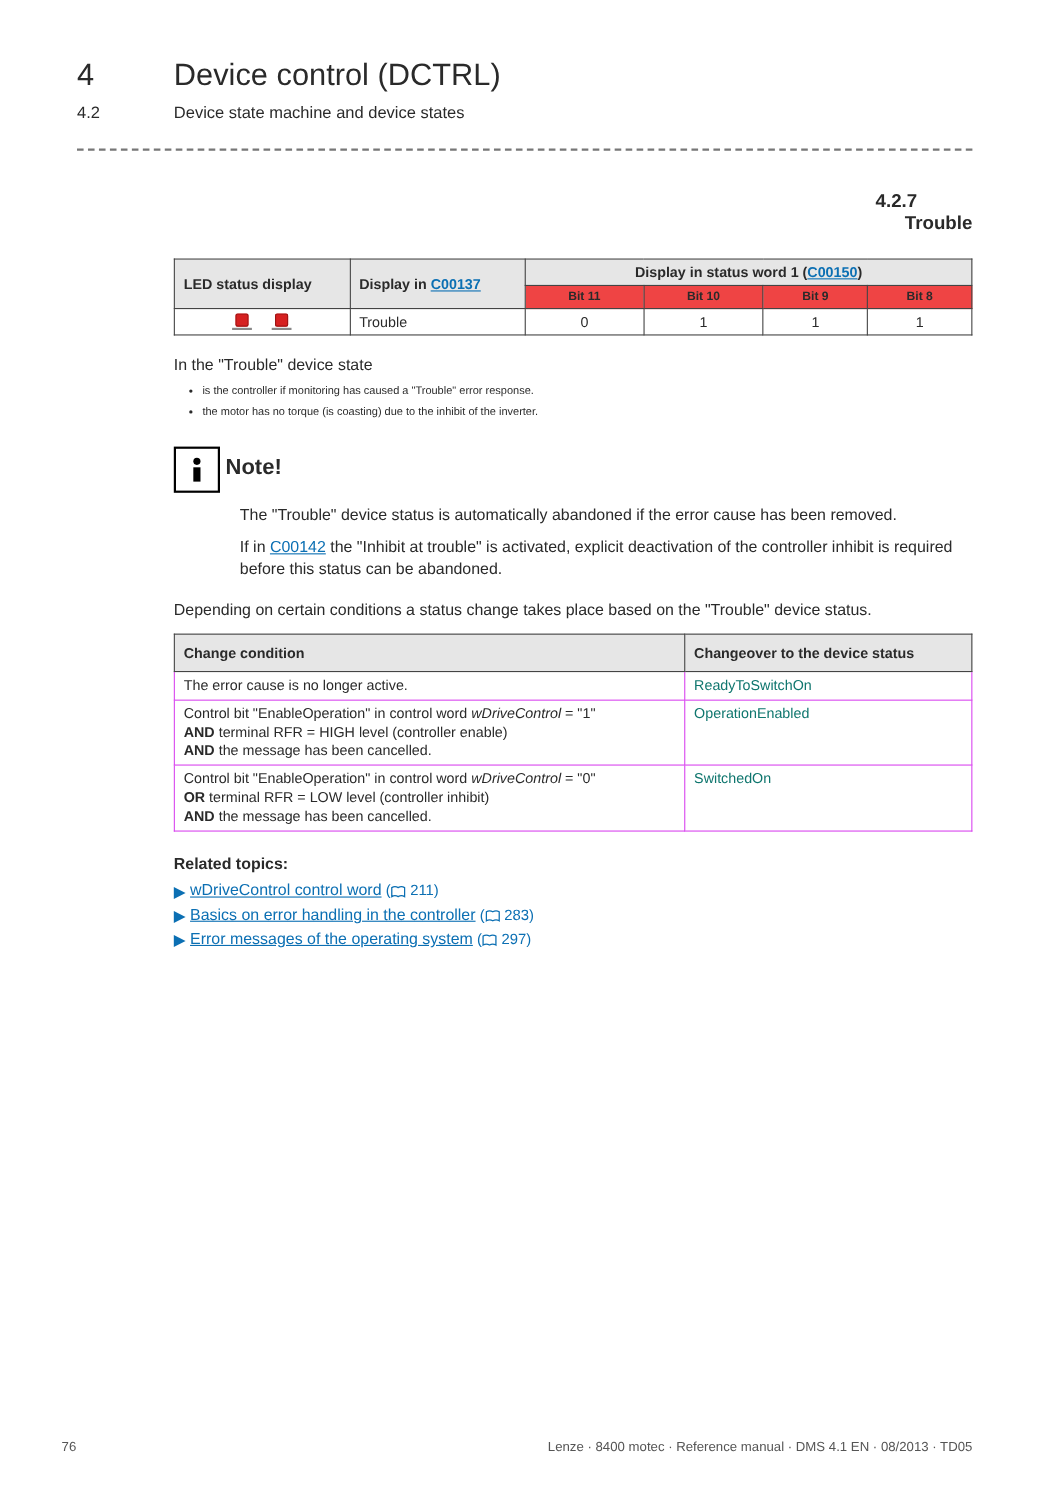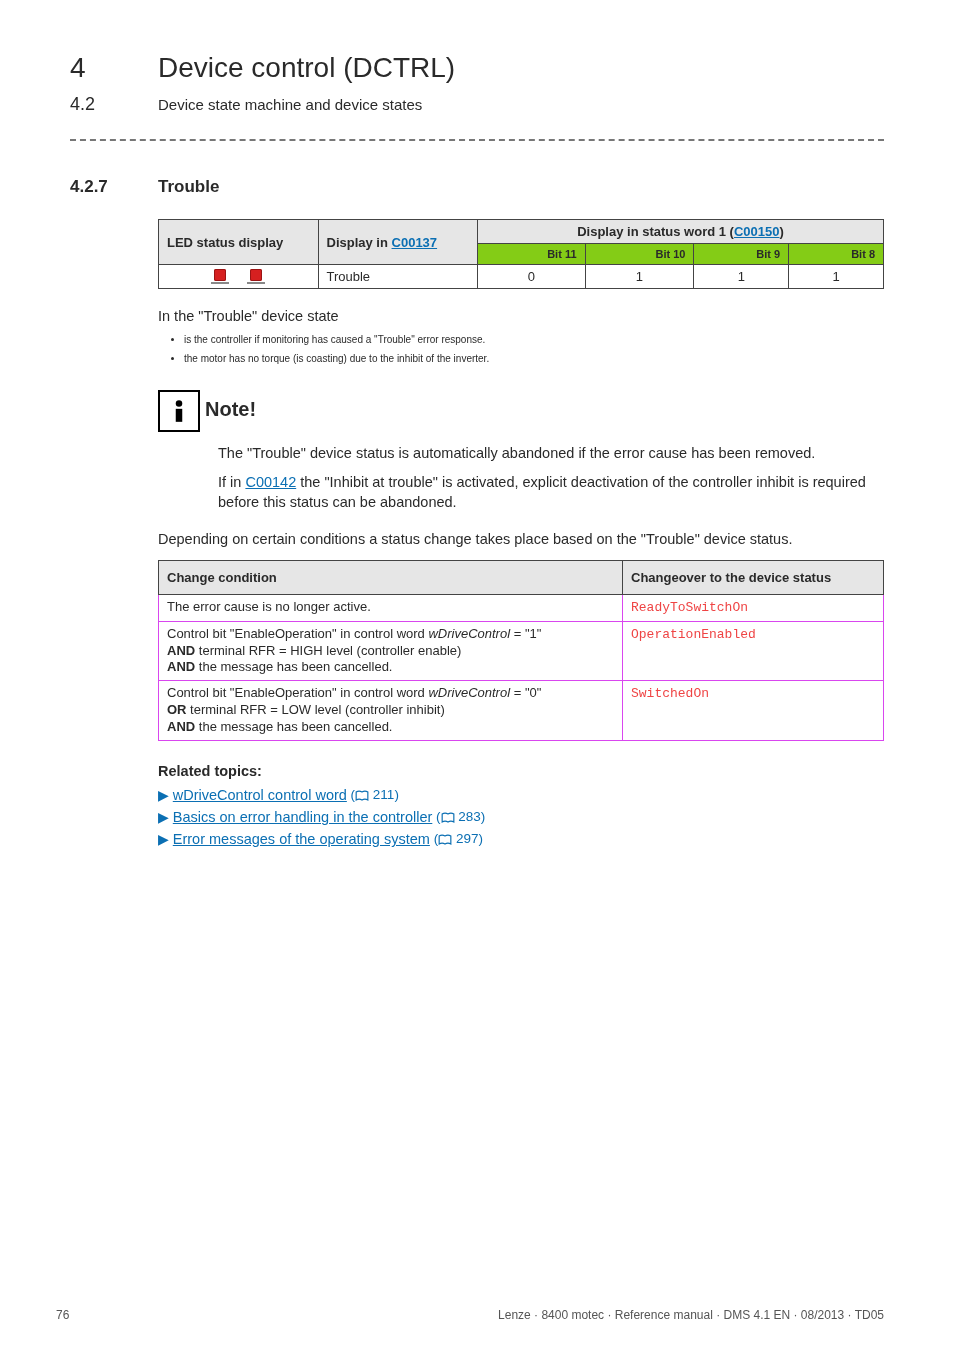--- a/index.html
+++ b/index.html
@@ -31,37 +31,38 @@
   }
   .hdr-title {
     font-size: 28px;
   }
   .hdr-row2 {
     display: flex;
     align-items: baseline;
     margin-top: 10px;
   }
   .hdr-subnum {
-    font-size: 18px;
+    font-size: 15px;
     width: 88px;
   }
   .hdr-subtitle {
     font-size: 15px;
   }
   .dashline {
     margin-top: 24px;
     border: none;
     border-top: 2px dashed #777;
   }
 
   
   .sect-row {
     display: flex;
     align-items: flex-end;
     margin-top: 36px;
+    flex-direction: column;
   }
   .sect-num {
     font-weight: bold;
     font-size: 17px;
     width: 88px;
   }
   .sect-title {
     font-weight: bold;
     font-size: 17px;
   }
@@ -79,24 +80,24 @@
     font-size: 13px;
     margin-top: 22px;
     padding-left: 48px;
   }
   table.t th, table.t td {
     border: 1px solid #444;
     padding: 4px 8px;
     vertical-align: middle;
   }
   table.t .hdr-bg { background: #e6e6e6; font-weight: bold; text-align: left; }
-  table.t .sub-hdr { background: #84cc16; font-size: 11px; text-align: right; }
+  table.t .sub-hdr { background: #ef4444; font-size: 11px; text-align: center; }
   table.t td.center { text-align: center; }
   .link { color: #0b6fb3; text-decoration: underline; }
-  .link-nou { color: #ef4444; font-family: Liberation Mono, monospace; }
+  .link-nou { color: #0f766e; }
 
   
   .leds {
     display: inline-flex;
     gap: 24px;
     align-items: flex-end;
     justify-content: center;
     width: 100%;
   }
   .led {

